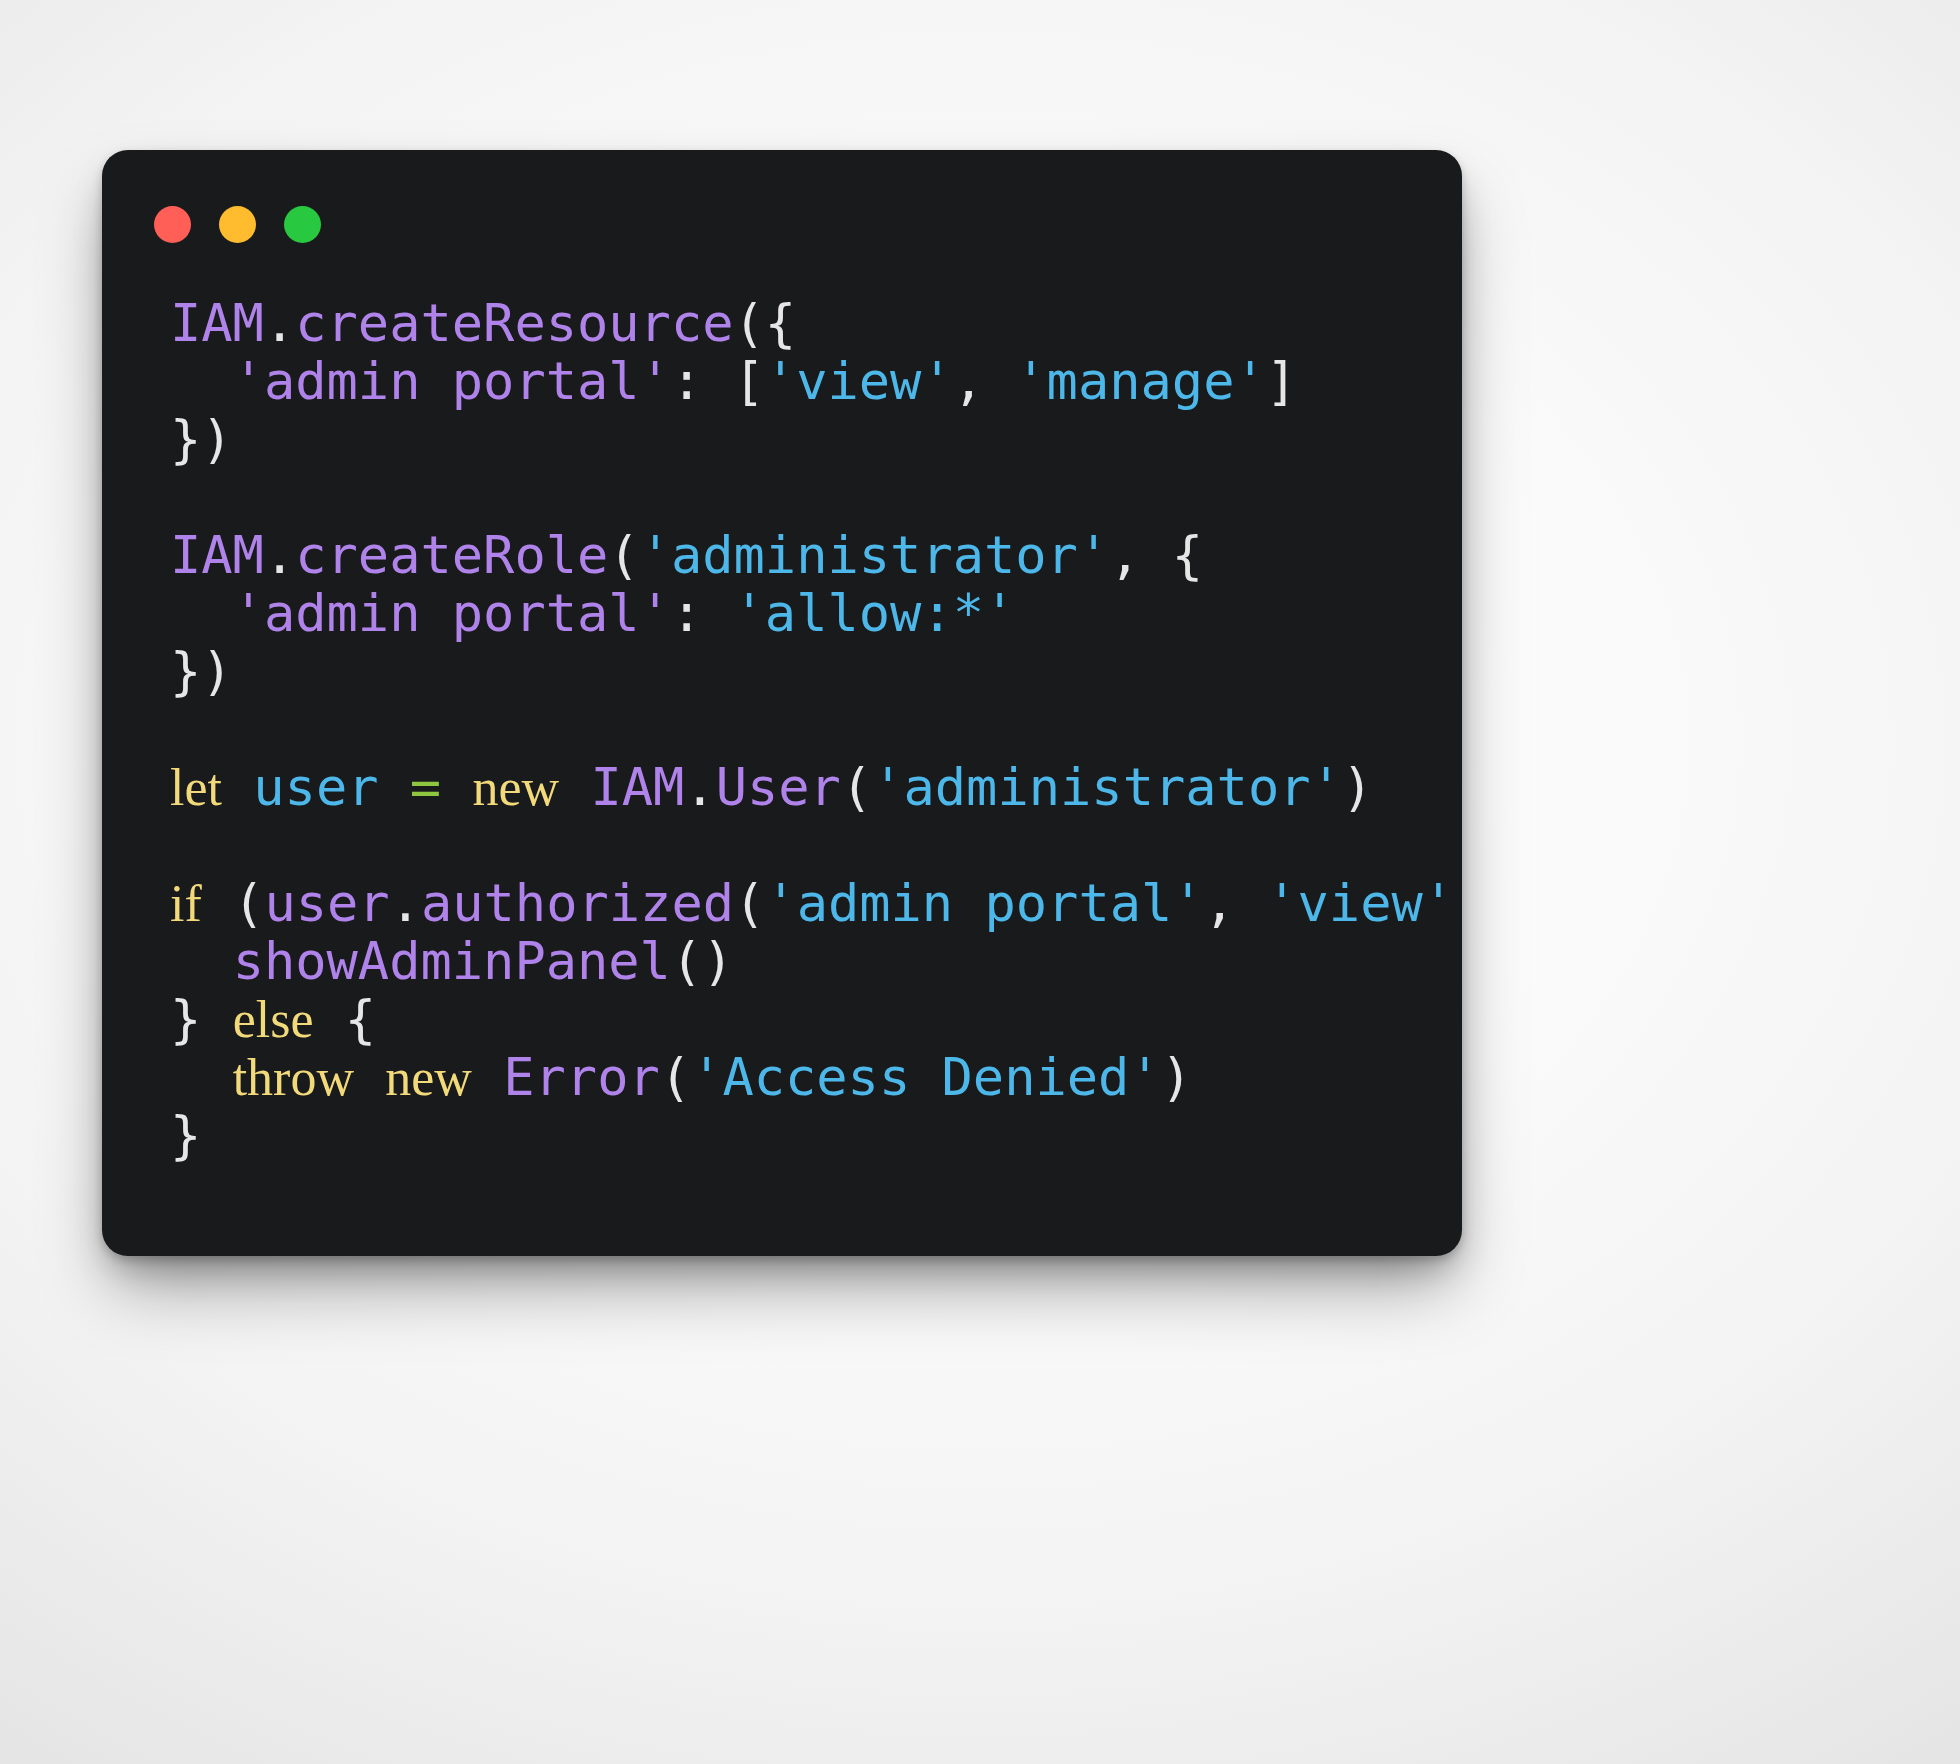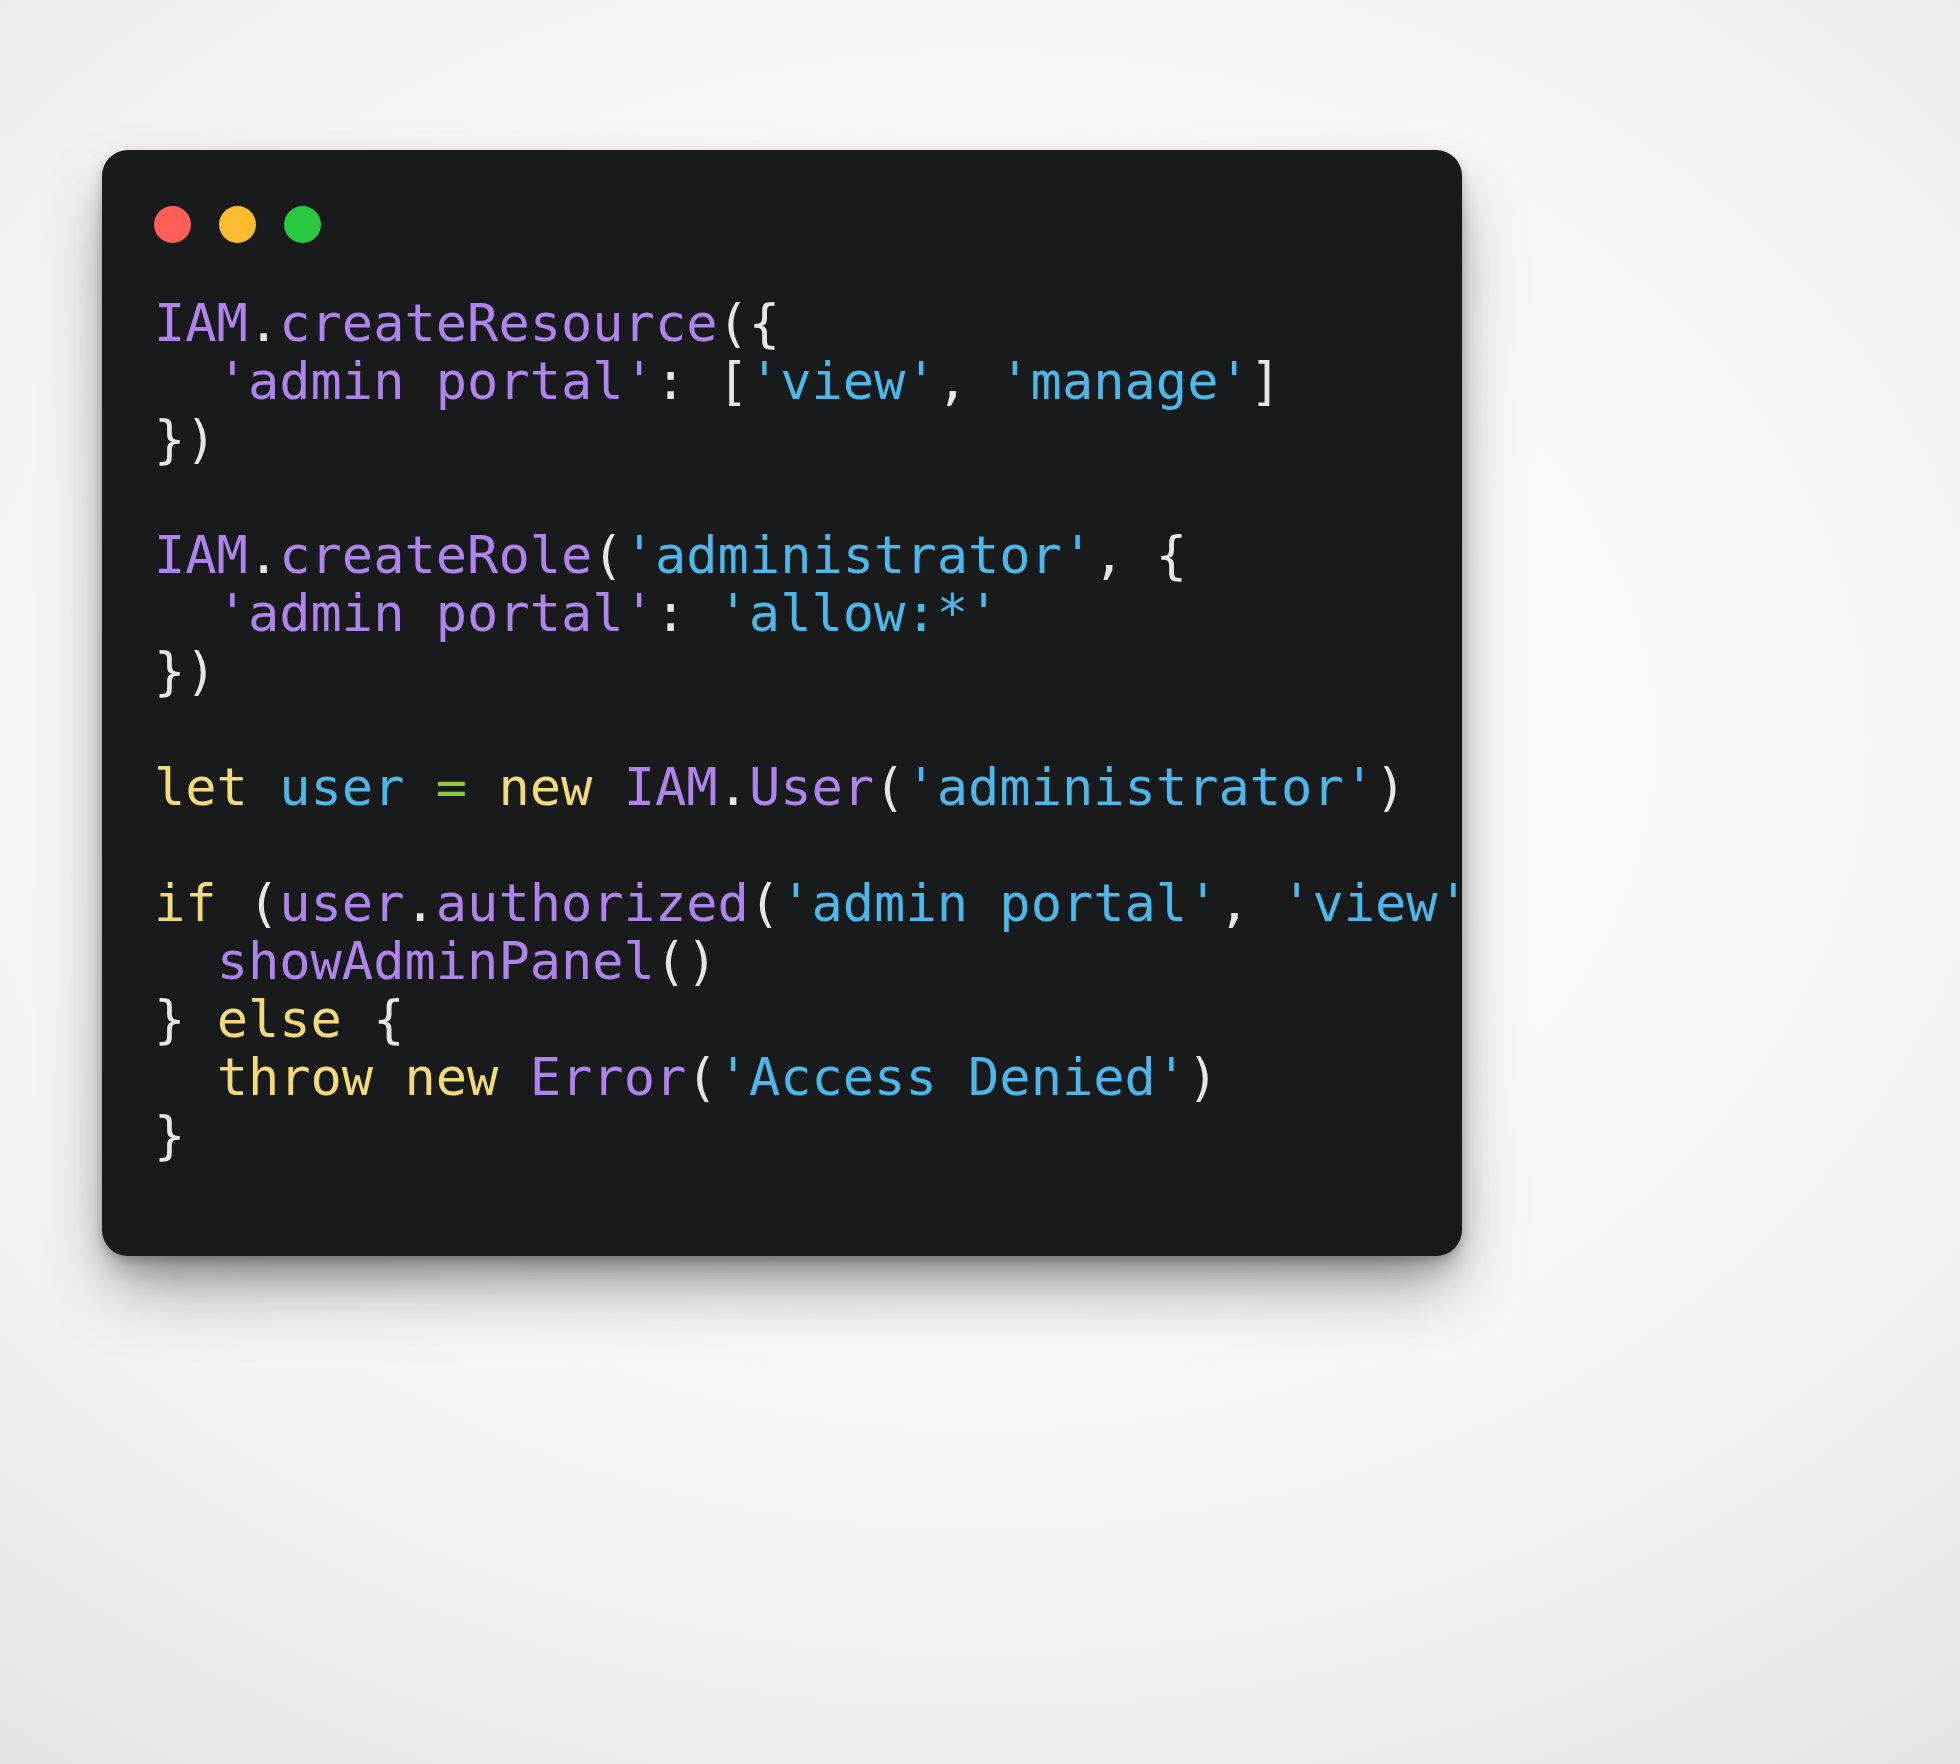--- a/index.html
+++ b/index.html
@@ -62,21 +62,21 @@
     border-radius: 50%;
     display: block;
   }
   .dot-close  { background: #ff5f57; }
   .dot-min    { background: #febc2e; }
   .dot-max    { background: #28c840; }
 
   
   #code-area {
     position: absolute;
-    left: 52px;
+    left: 68px;
     top: 145px;
     right: 30px;
     font-family: "DejaVu Sans Mono", monospace;
     font-size: 52px;
     line-height: 1.115;
     letter-spacing: 0px;
     white-space: pre;
     color: #e3e3e3;
   }
   .line {
@@ -84,21 +84,21 @@
     white-space: pre;
   }
   .line.blank {
     height: 58px;
   }
 
   
   .tok-ident   { color: #b083eb; }  
   .tok-key     { color: #b083eb; }  
   .tok-string  { color: #4cb7e8; }  
-  .tok-kw      { color: #f2d97a; }  
+  .tok-kw      { color: #f2d97a; font-family: Liberation Serif, serif; }  
   .tok-var     { color: #4cb7e8; }  
   .tok-op      { color: #8ec63f; }  
   .tok-punct   { color: #e6e6e6; }  
 </style>
 </head>
 <body>
 
 <div id="canvas">
 
   <div id="code-window" style="background: rgb(25, 26, 28);">

